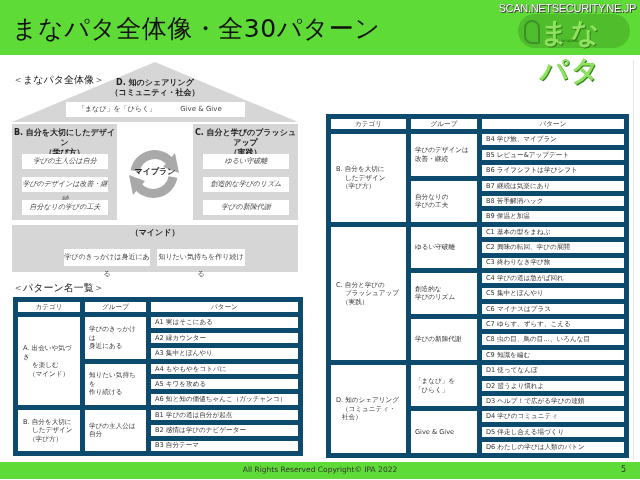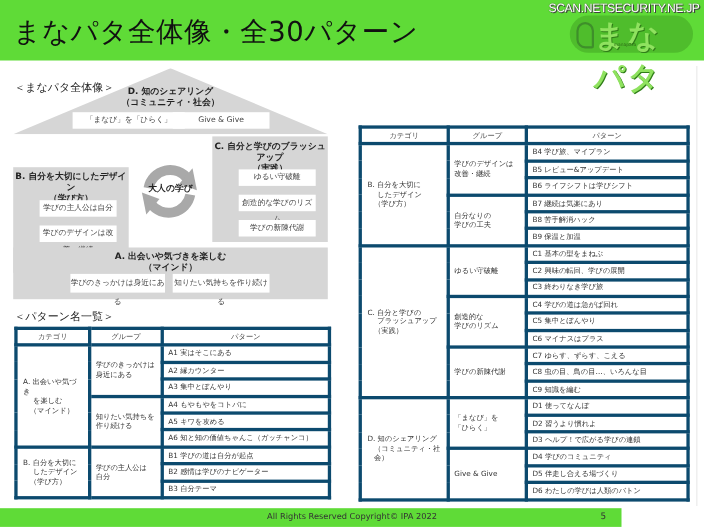--- a/index.html
+++ b/index.html
@@ -17,39 +17,39 @@
   .section-label { position: absolute; font-size: 10px; color: #222; white-space: nowrap; }
 
   
   .roof { position: absolute; left: 12px; top: 62px; width: 286px; height: 60px; }
   .roof svg { display: block; }
   .roof-title { position: absolute; left: 95px; top: 78px; width: 120px; text-align: center; font-size: 8px; font-weight: bold; color: #222; line-height: 10px; }
   .roof-box { position: absolute; top: 102px; height: 15px; background: #fff; font-size: 7px; color: #444; text-align: center; line-height: 15px; }
 
   .pillar { position: absolute; top: 124px; width: 105px; height: 96px; background: #d6d6d6; }
   .pillar-title { text-align: center; font-size: 8px; font-weight: bold; color: #222; line-height: 10px; margin-top: 4px; }
-  .pillar-item { position: absolute; left: 24px; width: 70px; height: 15px; background: #fff; font-size: 7px; color: #444; text-align: center; line-height: 15px; }
+  .pillar-item { position: absolute; left: 10px; width: 86px; height: 15px; background: #fff; font-size: 7px; color: #444; text-align: center; line-height: 15px; font-style: italic; }
 
   .center-icon { position: absolute; left: 125px; top: 145px; width: 58px; height: 58px; }
   .center-label { position: absolute; left: 125px; top: 166px; width: 60px; text-align: center; font-size: 8px; font-weight: bold; color: #222; }
 
   .foundation { position: absolute; left: 12px; top: 225px; width: 286px; height: 47px; background: #d6d6d6; }
   .foundation-title { text-align: center; font-size: 8px; font-weight: bold; color: #222; line-height: 10px; margin-top: 3px; }
   .foundation-item { position: absolute; top: 24px; height: 17px; background: #fff; font-size: 7px; color: #444; text-align: center; line-height: 17px; }
 
   
   table.pt { position: absolute; border-collapse: collapse; font-size: 6.6px; color: #333; table-layout: fixed; }
-  table.pt th, table.pt td { border: 3px solid #0c4a6e; padding: 0 4px; height: 15.4px; line-height: 8.5px; vertical-align: middle; font-weight: normal; }
+  table.pt th, table.pt td { border: 5px solid #0c4a6e; padding: 0 4px; height: 15.4px; line-height: 8.5px; vertical-align: middle; font-weight: normal; }
   table.pt th { text-align: center; color: #444; }
   table.pt td.cat { text-align: left; padding-left: 5px; margin-left: 36px; }
   table.pt td.grp { text-align: left; margin-left: 25px; }
   table.pt td.pat { text-align: left; white-space: nowrap; }
   .outer { border: 1.5px solid #aaaaaa; }
 
-  .footer { position: absolute; left: 0; top: 462px; width: 565px; height: 17px; background: #5fdb37; }
+  .footer { position: absolute; left: 0; top: 462px; width: 640px; height: 17px; background: #5fdb37; }
   .footer-text { position: absolute; left: 0; width: 640px; top: 3px; text-align: center; font-size: 7.5px; color: #333; }
   .page-num { position: absolute; right: 14px; top: 3px; font-size: 8px; color: #333; }
   .divider-right { position: absolute; left: 633px; top: 60px; width: 1px; height: 400px; background: #e8e8e8; }
 </style>
 </head>
 <body>
 
 <div class="header">
   <div class="header-title">まなパタ全体像・全30パターン</div>
   <div class="logo">
@@ -67,21 +67,21 @@
     <polygon points="143,0 286,60 0,60" fill="#d6d6d6"></polygon>
   </svg>
 </div>
 <div class="roof-title">
   <div>D. 知のシェアリング</div>
   <div>（コミュニティ・社会）</div>
 </div>
 <div class="roof-box" style="left:66px; width:102px;">「まなび」を「ひらく」</div>
 <div class="roof-box" style="left:157px; width:88px;">Give &amp; Give</div>
 
-<div class="pillar" style="left:12px;margin-top:28px;">
+<div class="pillar" style="left:12px;">
   <div class="pillar-title">
     <div>B. 自分を大切にしたデザイン</div>
     <div>（学び方）</div>
   </div>
   <div class="pillar-item" style="top:30px;">学びの主人公は自分</div>
   <div class="pillar-item" style="top:53px;">学びのデザインは改善・継続</div>
   <div class="pillar-item" style="top:76px;">自分なりの学びの工夫</div>
 </div>
 
 <div class="pillar" style="left:193px;">
@@ -93,25 +93,24 @@
   <div class="pillar-item" style="top:53px;">創造的な学びのリズム</div>
   <div class="pillar-item" style="top:76px;">学びの新陳代謝</div>
 </div>
 
 <svg class="center-icon" viewBox="0 0 58 58">
   <path d="M10 26 A20 20 0 0 1 46 18" stroke="#a9a9a9" stroke-width="9" fill="none"></path>
   <polygon points="50,8 54,28 38,22" fill="#a9a9a9"></polygon>
   <path d="M48 32 A20 20 0 0 1 12 40" stroke="#a9a9a9" stroke-width="9" fill="none"></path>
   <polygon points="8,50 4,30 20,36" fill="#a9a9a9"></polygon>
 </svg>
-<div class="center-label">大人の学び</div>
+<div class="center-label">マイプラン</div>
 
 <div class="foundation">
   <div class="foundation-title">
-    <div>A. 出会いや気づきを楽しむ</div>
     <div>（マインド）</div>
   </div>
   <div class="foundation-item" style="left:52px; width:86px;">学びのきっかけは身近にある</div>
   <div class="foundation-item" style="left:145px; width:88px;">知りたい気持ちを作り続ける</div>
 </div>
 
 <div class="section-label" style="left:13px; top:281px;">＜パターン名一覧＞</div>
 
 <table class="pt outer" style="left:13px; top:297px; width:285px;">
   <colgroup>

